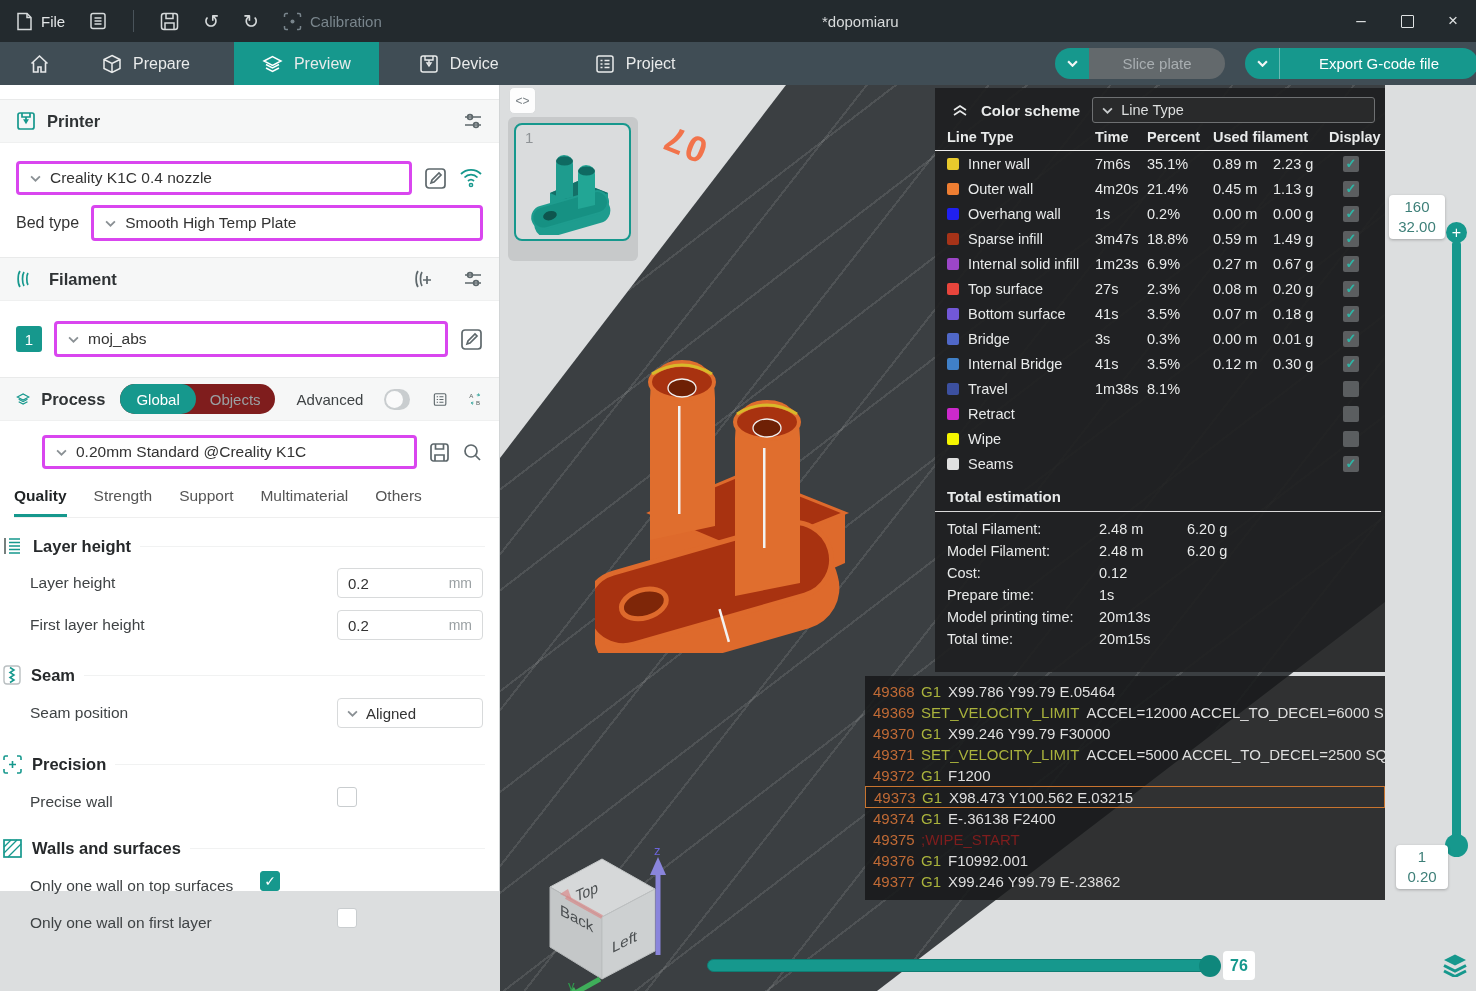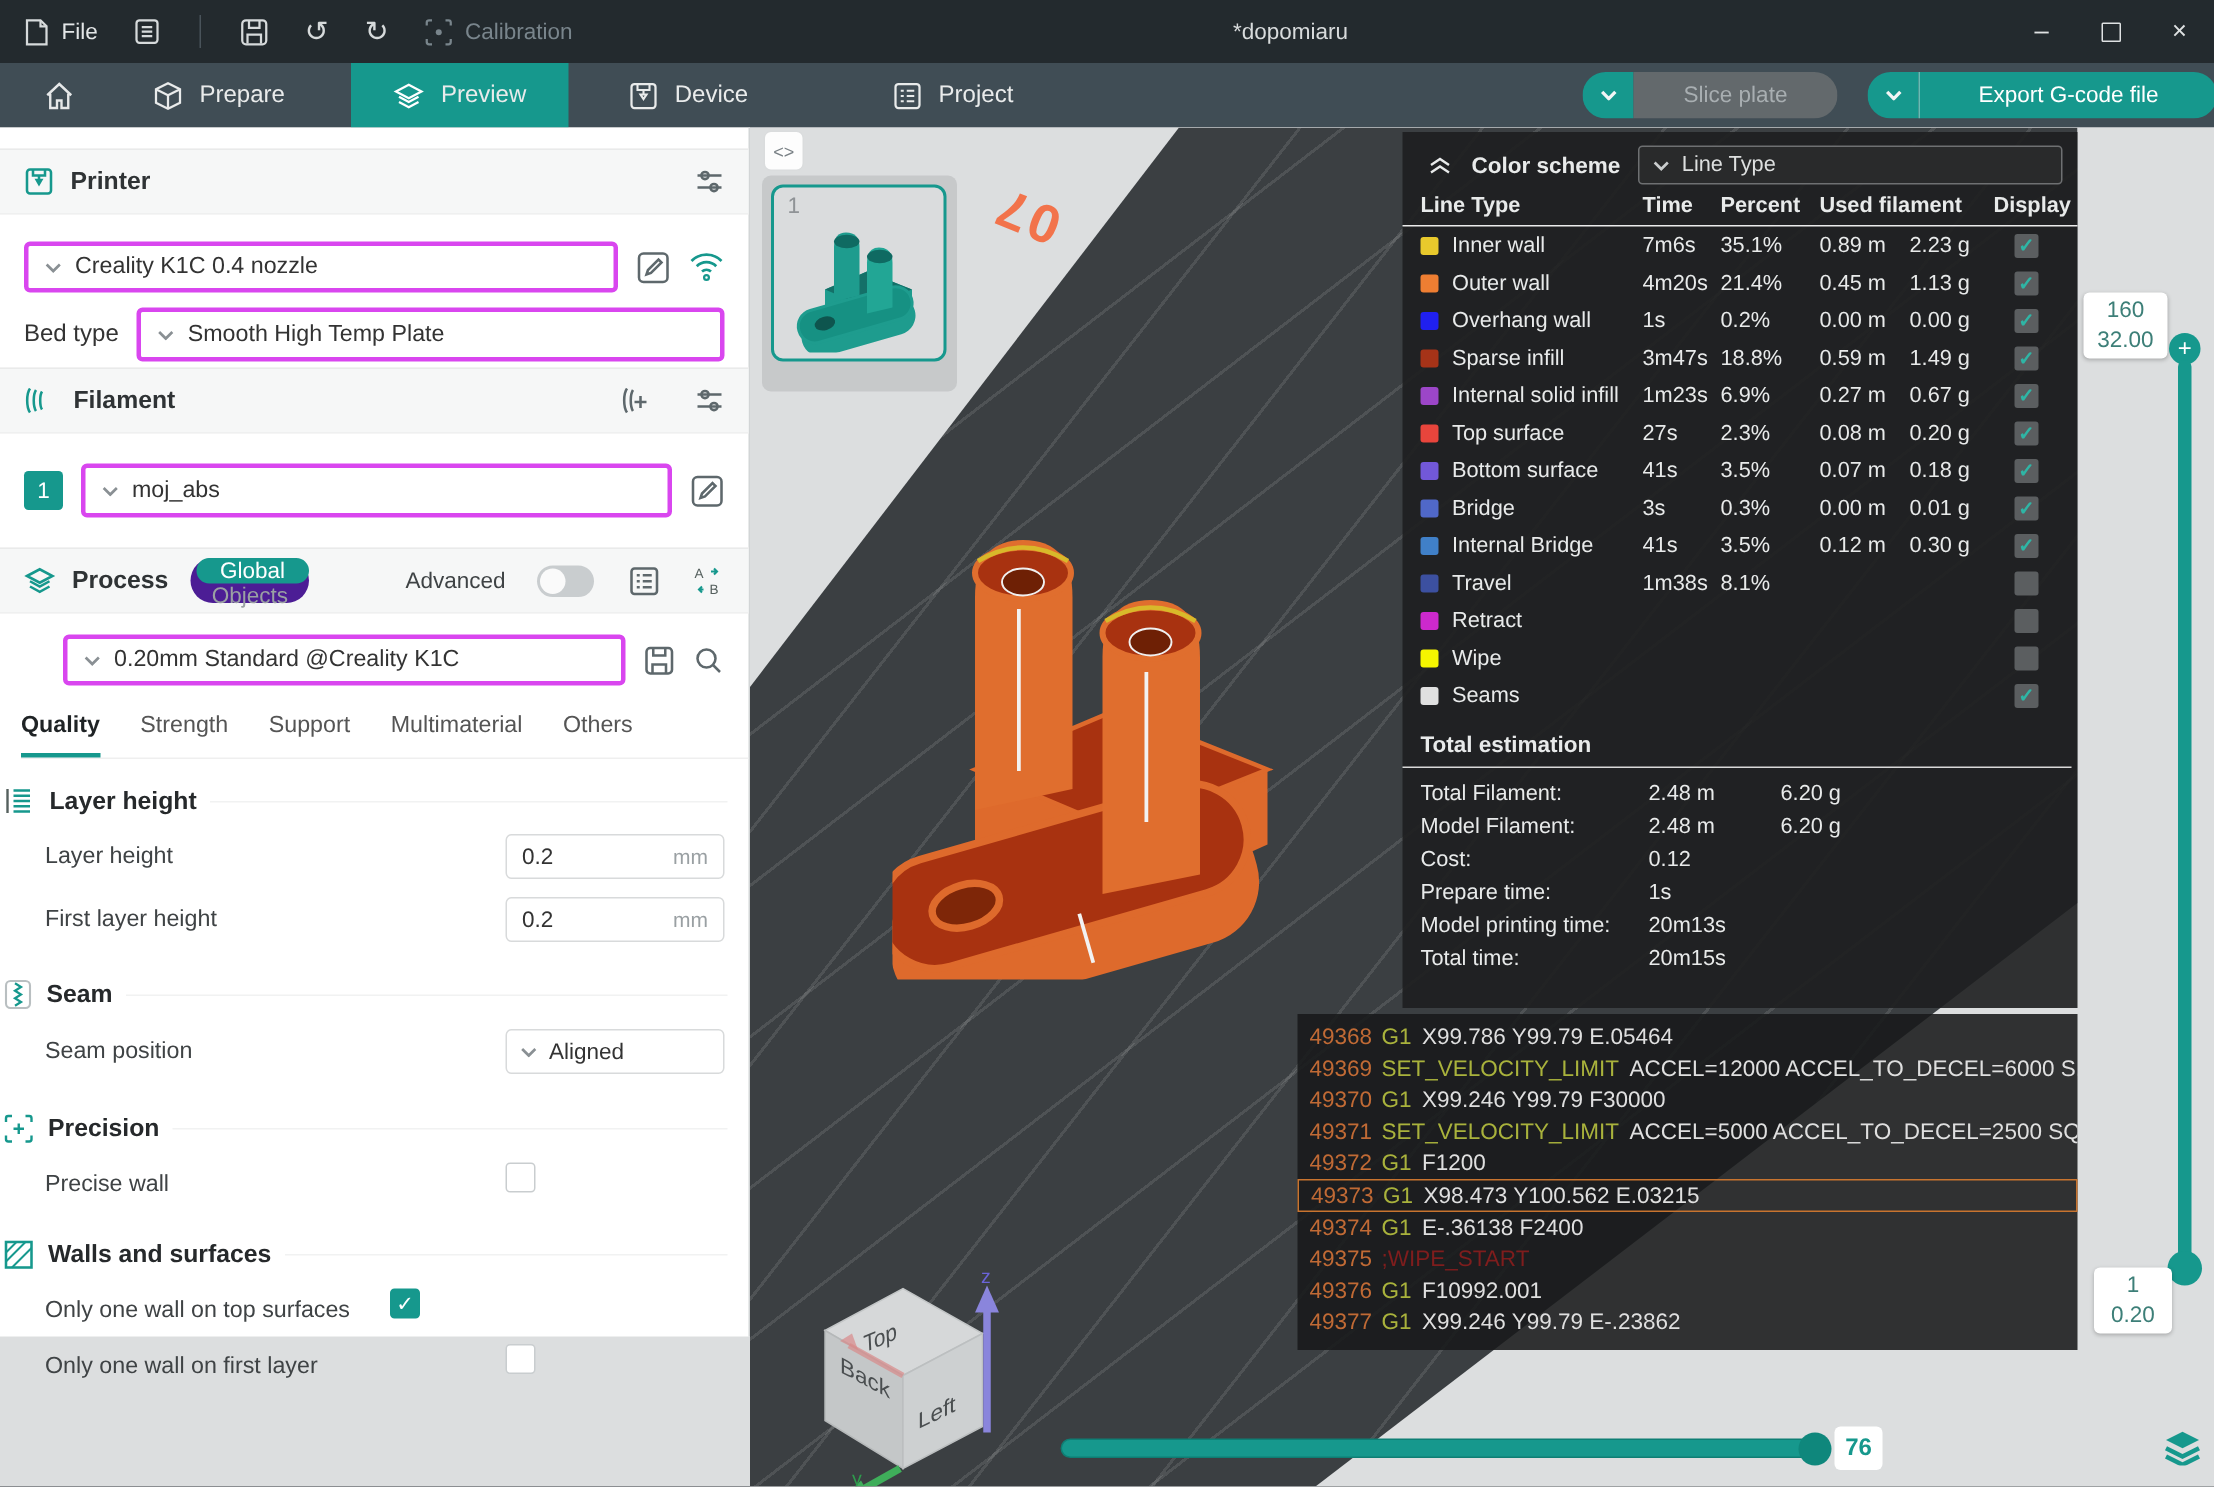--- a/index.html
+++ b/index.html
@@ -50,21 +50,21 @@
 
   .row{display:flex;align-items:center;margin:0 16px;}
   .select{flex:1;height:34px;border:3px solid #d946ef;border-radius:4px;display:flex;align-items:center;
           gap:9px;padding:0 11px;background:#fff;font-size:15.5px;color:#333;box-sizing:border-box;white-space:nowrap}
   .rowlabel{font-size:16px;color:#333;margin-right:12px;white-space:nowrap}
   .mini-ic{margin-left:12px}
 
   .badge1{width:26px;height:26px;background:#16988D;color:#fff;border-radius:3px;display:flex;
           align-items:center;justify-content:center;font-size:15px;margin-right:12px;}
 
-  .pill{background:#4c1d95;border-radius:16px;height:30px;display:flex;align-items:flex-end;margin-left:4px;flex-direction:column;}
+  .pill{background:#7f1d1d;border-radius:16px;height:30px;display:flex;align-items:center;margin-left:4px;}
   .pill .on{background:#16988D;color:#fff;border-radius:16px;height:30px;display:flex;align-items:center;padding:0 16px;font-size:15px;}
   .pill .off{color:#9AA0A3;padding:0 14px;font-size:15px;}
   .switch{width:38px;height:21px;border-radius:11px;background:#C9CDCF;position:relative;margin-left:10px;}
   .switch .knob{position:absolute;left:2px;top:2px;width:17px;height:17px;border-radius:50%;background:#FAFAFA;}
 
   .ptabs{display:flex;gap:27px;margin:18px 0 0 14px;padding-bottom:0;border-bottom:1px solid #EFEFEF;font-size:15.5px;color:#555;}
   .ptab{padding-bottom:9px;}
   .ptab.active{font-weight:bold;color:#1F2325;border-bottom:3px solid #16988D;}
 
   .sec{display:flex;align-items:center;gap:9px;margin:18px 14px 2px 2px;}
@@ -266,21 +266,21 @@
     <svg class="icon-gray mini-ic" width="23" height="23" viewBox="0 0 23 23">
         <rect x="2" y="2" width="19" height="19" rx="3"></rect>
         <path d="M7 16l1-3 7-7 2 2-7 7z"></path>
       </svg>
     <svg class="mini-ic" width="24" height="22" viewBox="0 0 24 22">
         <path d="M2 7a14 14 0 0120 0M5.5 10.5a9 9 0 0113 0M9 14a4.5 4.5 0 016 0" fill="none" stroke="#16988D" stroke-width="1.8"></path>
         <circle cx="12" cy="18" r="1.6" fill="none" stroke="#16988D" stroke-width="1.5"></circle>
       </svg>
   </div>
 
-  <div class="row" style="margin-top:10px;margin-bottom:4px">
+  <div class="row" style="margin-top:10px;margin-bottom:16px">
     <span class="rowlabel">Bed type</span>
     <div class="select" style="height:36px">
       <svg class="chev" viewBox="0 0 10 6">
           <path d="M1 1l4 4 4-4"></path>
         </svg>
       <span>Smooth High Temp Plate</span>
     </div>
   </div>
 
   <div class="sech">

